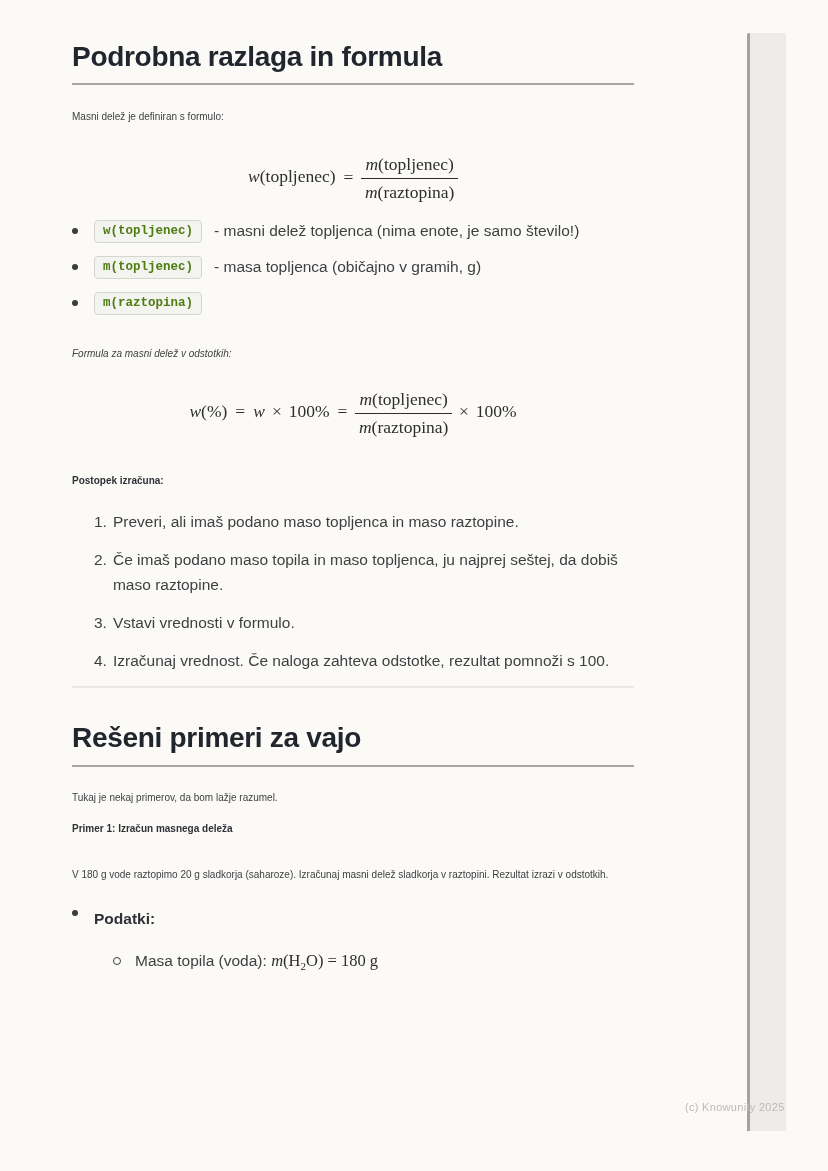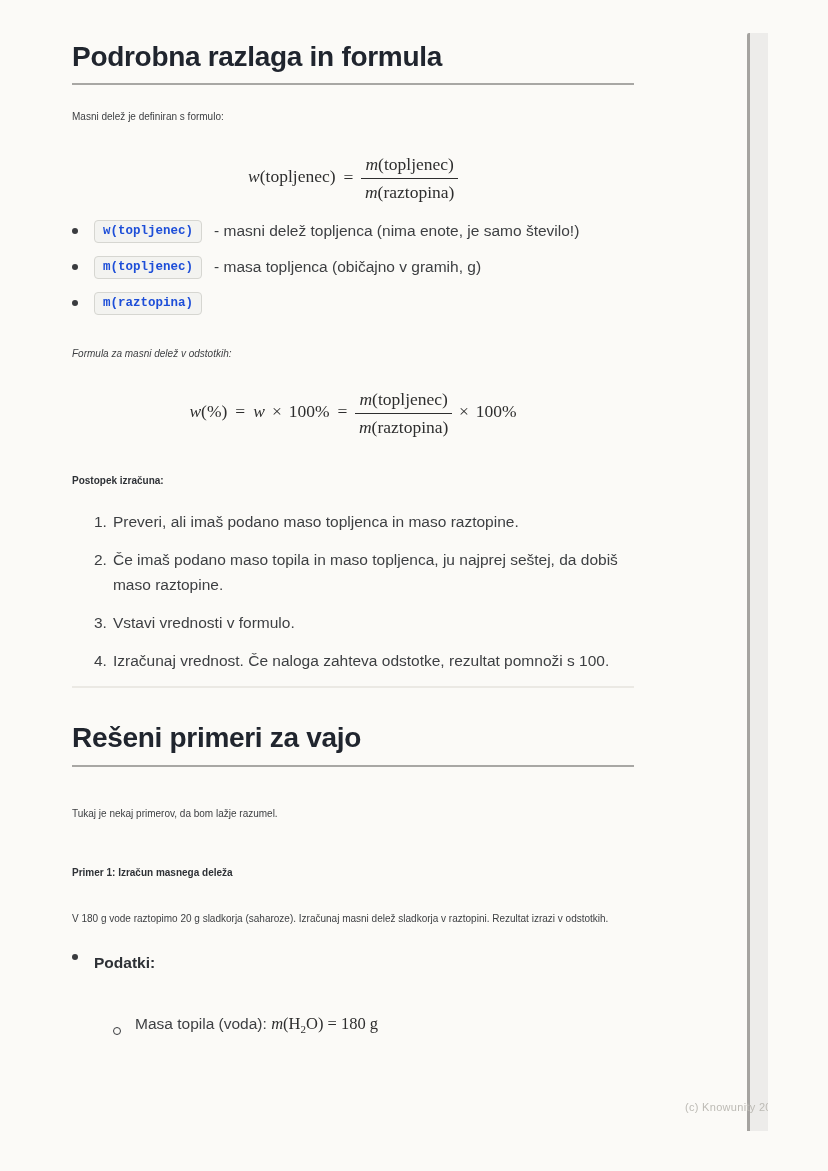--- a/index.html
+++ b/index.html
@@ -1,38 +1,38 @@
 <!DOCTYPE html>
 <html><head>
 <meta charset="utf-8">
 <style>
   html,body { margin:0; padding:0; }
   body { background:#fbfaf7; }
   .page {
-    position:relative; width:768px; height:1171px; overflow:hidden;
+    position:relative; width:828px; height:1171px; overflow:hidden;
     background:#fbfaf7;
     font-family:"Liberation Sans","DejaVu Sans",sans-serif;
     color:#3d3f42;
   }
   .content { position:absolute; left:72px; top:0; width:562px; }
 
   h1 { margin:41px 0 0 0; font-size:28px; line-height:1.12; font-weight:700;
        color:#20252e; letter-spacing:-0.3px; }
   .rule-strong { height:2px; background:#a8a7a4; margin-top:11px; }
   .rule-light  { height:2px; background:#ebe9e4; margin-top:8px; }
 
   p { margin:0; font-size:10px; line-height:25px; color:#3d3f42; }
   .p-intro { margin-top:19px; }
   .p-kjer  { margin-top:36px; }
   .p-mid   { margin-top:18px; line-height:25.5px; }
   .p-label { margin-top:26px;font-style:italic; }
   .p-bold  { font-weight:700; color:#2e3136; }
   .steps-title { margin-top:30px; font-weight:700; color:#2e3136; }
-  .p-tukaj { margin-top:34px; }
-  .example-title { margin-top:34px; font-weight:700; color:#2e3136; }
+  .p-tukaj { margin-top:18px; }
+  .example-title { margin-top:6px; font-weight:700; color:#2e3136; }
   .p-justify { margin-top:20px; text-align:justify; line-height:27px; }
 
   
   .formula { margin-top:24px; text-align:center;
     font-family:"Liberation Serif","DejaVu Serif",serif;
     font-size:17.5px; color:#2e2e2e; white-space:nowrap; }
   .formula-2 { margin-top:22px; }
   .mvar { font-style:italic; }
   .eq   { margin:0 8px; }
   .times{ margin:0 7px; }
@@ -41,36 +41,36 @@
   .frac .den { display:block; padding-top:2px; }
 
   
   .dlist { margin-top:16px; }
   .ditem { display:flex; align-items:center; margin-bottom:13px; }
   .marker-cell { width:22px; flex:none; display:flex; justify-content:flex-start; }
   .disc { width:6px; height:6px; border-radius:50%; background:#3a3c3f; }
   .ring { width:6px; height:6px; border-radius:50%; border:1.4px solid #3a3c3f; background:transparent; }
   .chip {
     font-family:"Liberation Mono","DejaVu Sans Mono",monospace;
-    font-size:12.5px; font-weight:700; color:#1d4ed8;
+    font-size:12.5px; font-weight:700; color:#4d7c0f;
     background:#f3f3f0; border:1px solid #d6d6d1; border-radius:4px;
     padding:3px 8px 4px 8px; white-space:nowrap;
   }
   .ddesc { margin-left:12px; font-size:15.5px; }
 
   
   .olist { margin-top:16px; padding-left:22px; }
   .olitem { display:flex; margin-bottom:13px; font-size:15.5px; line-height:25px; }
   .onum { flex:none; margin-right:6px; }
   .otext { flex:1; }
 
   
   .podatki-row { display:flex; align-items:flex-start; margin-top:22px; }
   .podatki-label { font-weight:700; font-size:15.5px; color:#2e3136; }
-  .subitem { display:flex; align-items:flex-end; margin-top:42px; padding-left:41px; }
+  .subitem { display:flex; align-items:center; margin-top:23px; padding-left:41px; }
   .subitem .marker-cell { width:22px; }
   .subtext { font-size:15.5px; }
   .mathseg { font-family:"Liberation Serif","DejaVu Serif",serif; font-size:16.5px; color:#2e2e2e; }
   .mathseg sub { font-size:11px; }
 
   
   .scroll-strip {
     position:absolute; left:747px; top:33px; width:36px; height:1098px;
     background:#edecea; border-left:3px solid #a5a3a0;
     border-radius:2px 2px 0 0;

